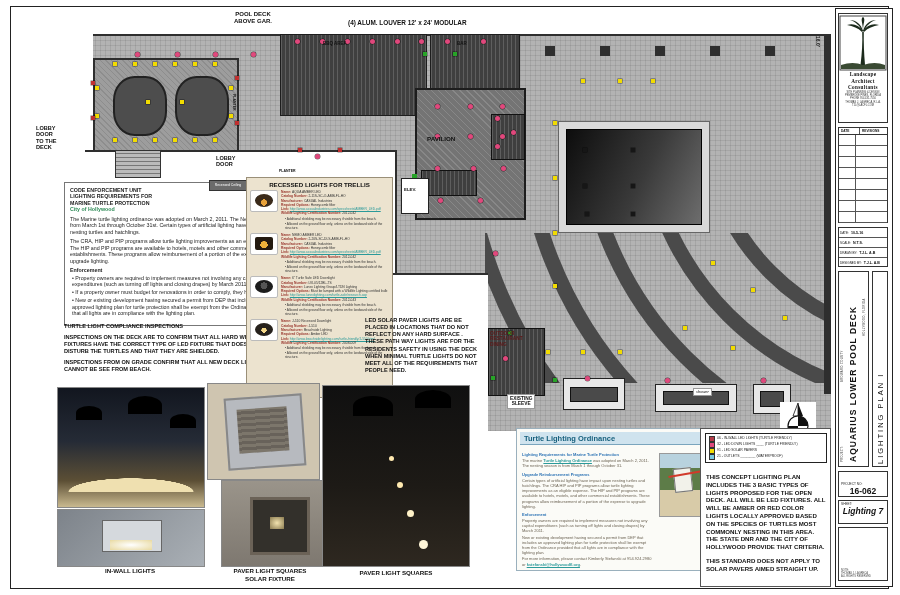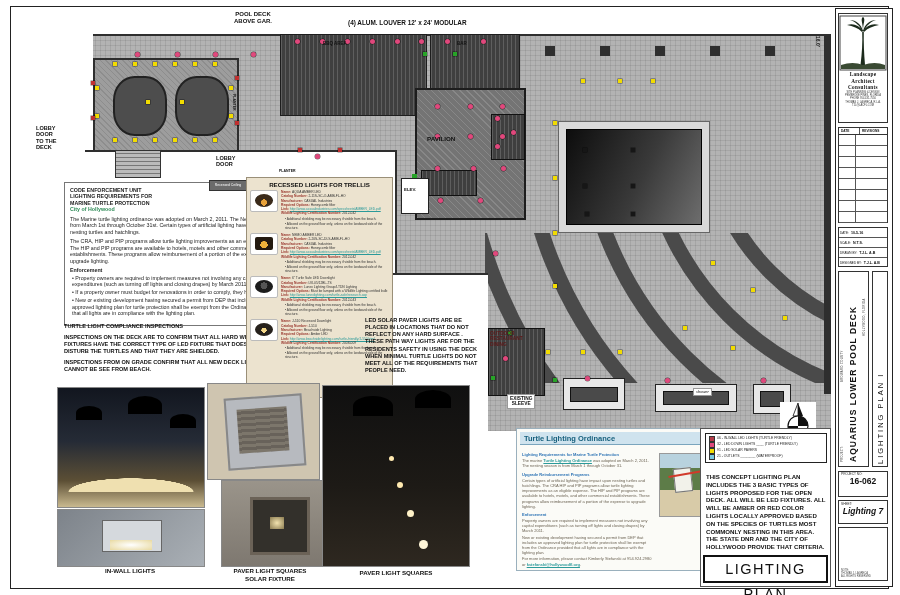--- a/index.html
+++ b/index.html
@@ -448,21 +448,20 @@
           <div class="symrow">
             <span class="sw" style="background: rgb(121, 201, 224);"></span>
             <span>21 - OUTLETS ________ (WATERPROOF)</span>
           </div>
         </div>
     </div>
     <div class="concepttext">
       <p>THIS CONCEPT LIGHTING PLAN INCLUDES THE 3 BASIC TYPES OF LIGHTS PROPOSED FOR THE OPEN DECK.  ALL WILL BE LED FIXTURES. ALL WILL BE AMBER OR RED COLOR LIGHTS LOCALLY APPROVED BASED ON THE SPECIES OF TURTLES MOST COMMONLY NESTING IN THIS AREA. THE STATE DNR AND THE CITY OF HOLLYWOOD PROVIDE THAT CRITERIA.</p>
       <p>THIS STANDARD DOES NOT APPLY TO SOLAR PAVERS AIMED STRAIGHT UP.</p>
     </div>
-    <div class="plantitle">LIGHTING  PLAN</div>
   </div>
 
   <div class="abs tb">
 
     <div class="tbbox" style="top:4px;height:110px;">
       <svg width="48" height="56" viewBox="0 0 48 56" style="display:block;margin:1px auto 0;">
         <rect x="1" y="1" width="46" height="54" fill="none" stroke="#444" stroke-width="1"></rect>
         <path d="M24,16 C20,10 14,8 8,10 C14,11 19,13 23,17 Z" fill="#1c2b1c"></path>
         <path d="M24,16 C28,10 34,8 40,10 C34,11 29,13 25,17 Z" fill="#1c2b1c"></path>
         <path d="M24,16 C22,9 17,5 11,5 C17,7 21,11 23,16 Z" fill="#1c2b1c"></path>
@@ -544,21 +543,21 @@
     <div class="tbbox" style="top:262px;height:196px;width:31px;">
       <div class="vert projname" style="position:absolute;left:9px;top:6px;height:184px;">AQUARIUS LOWER POOL DECK</div>
       <div class="vert tinyvert" style="position:absolute;left:2px;top:120px;height:70px;">PROJECT:</div>
       <div class="vert tinyvert" style="position:absolute;left:2px;top:30px;height:80px;">BROWARD COUNTY</div>
       <div class="vert tinyvert" style="position:absolute;left:24px;top:4px;height:60px;">HOLLYWOOD, FLORIDA</div>
     </div>
     <div class="tbbox" style="top:262px;left:36px;width:16px;height:196px;">
       <div class="vert sheetvert" style="position:absolute;left:3px;top:24px;height:168px;">LIGHTING PLAN  I</div>
     </div>
 
-    <div class="tbbox" style="top:462px;height:26px;padding:0 2px;">
+    <div class="tbbox" style="top:462px;height:26px;padding:10px 2px;">
       <div class="tblabel">PROJECT NO:</div>
       <div class="tbbig" style="text-align:center;">16-062</div>
     </div>
 
     <div class="tbbox" style="top:491px;height:24px;padding:1px 2px;">
       <div class="tblabel">SHEET:</div>
       <div class="tbbig" style="text-align:center;font-style:italic;">Lighting 7</div>
     </div>
 
     <div class="tbbox" style="top:518px;height:54px;padding:2px;">

